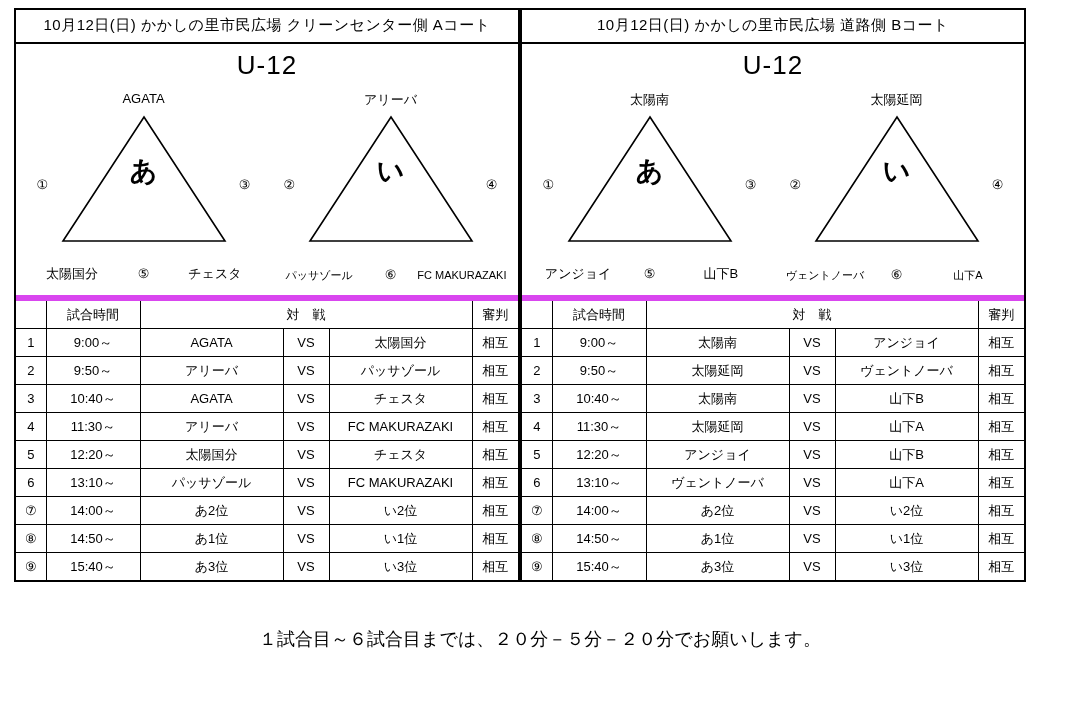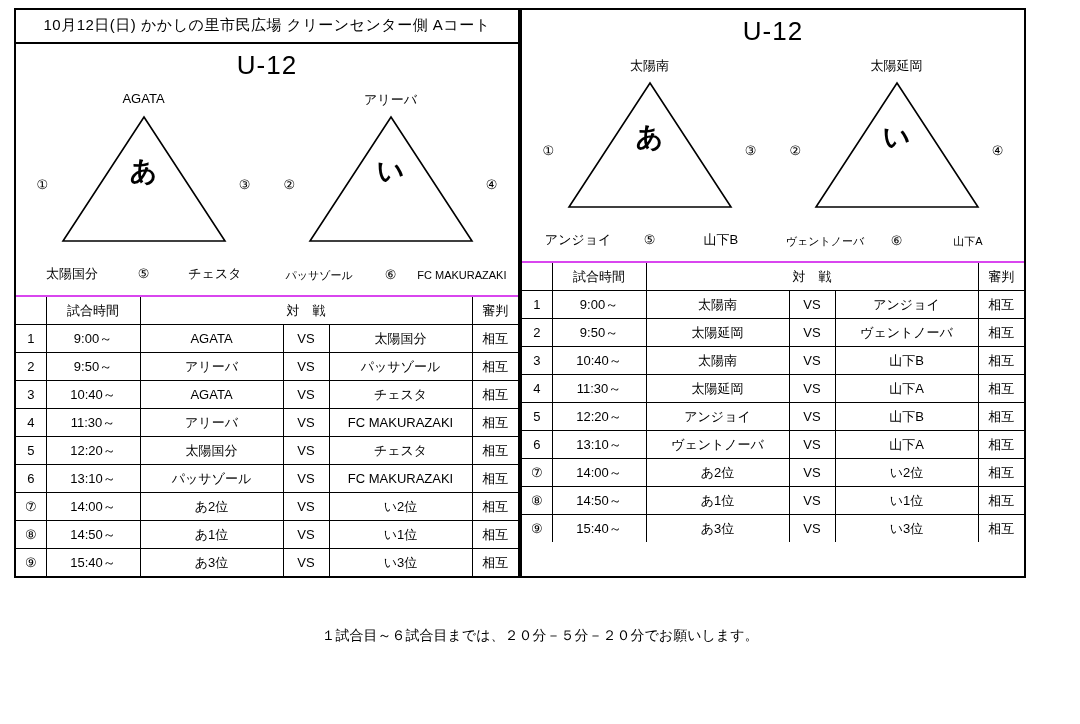--- a/index.html
+++ b/index.html
@@ -113,21 +113,21 @@
   .bottom-row .mid {
     width: 20%;
     text-align: center;
   }
   .small-name { font-size: 11px; }
 
   table.sched {
     border-collapse: collapse;
     width: 100%;
     table-layout: fixed;
-    border-top: 2px solid #d946ef;
+    border-top: 6px solid #d946ef;
   }
   table.sched th, table.sched td {
     border: 1px solid #000;
     font-size: 13px;
     text-align: center;
     height: 27px;
     padding: 0 2px;
     font-weight: normal;
     overflow: hidden;
     white-space: nowrap;
@@ -147,21 +147,21 @@
   .col-vs    { width: 46px; }
   .col-ref   { width: 46px; }
   .thead-row th { height: 28px; }
   .sep-top td { border-top: 2px solid #000; }
   .notes {
     position: absolute;
     left: 0;
     top: 622px;
     width: 100%;
     text-align: center;
-    font-size: 14px;
+    font-size: 18px;
     line-height: 1.9;
   }
 </style>
 </head>
 <body>
 
 <div class="page">
 
   <div class="panels">
 
@@ -293,20 +293,21 @@
           <td>あ3位</td>
           <td>VS</td>
           <td>い3位</td>
           <td>相互</td>
         </tr>
       </tbody>
         </table>
     </div>
 
     <div class="panel">
+      <div class="panel-header">10月12日(日)  かかしの里市民広場  道路側  Bコート</div>
       <div class="panel-sub">U-12</div>
 
       <div class="groups">
 
         <div class="group">
           <div class="group-top-name">太陽南</div>
           <div class="tri-wrap">
             <svg width="170" height="132" viewBox="0 0 170 132">
                 <polygon points="85,4 166,128 4,128" fill="none" stroke="#000" stroke-width="1.6"></polygon>
               </svg>

